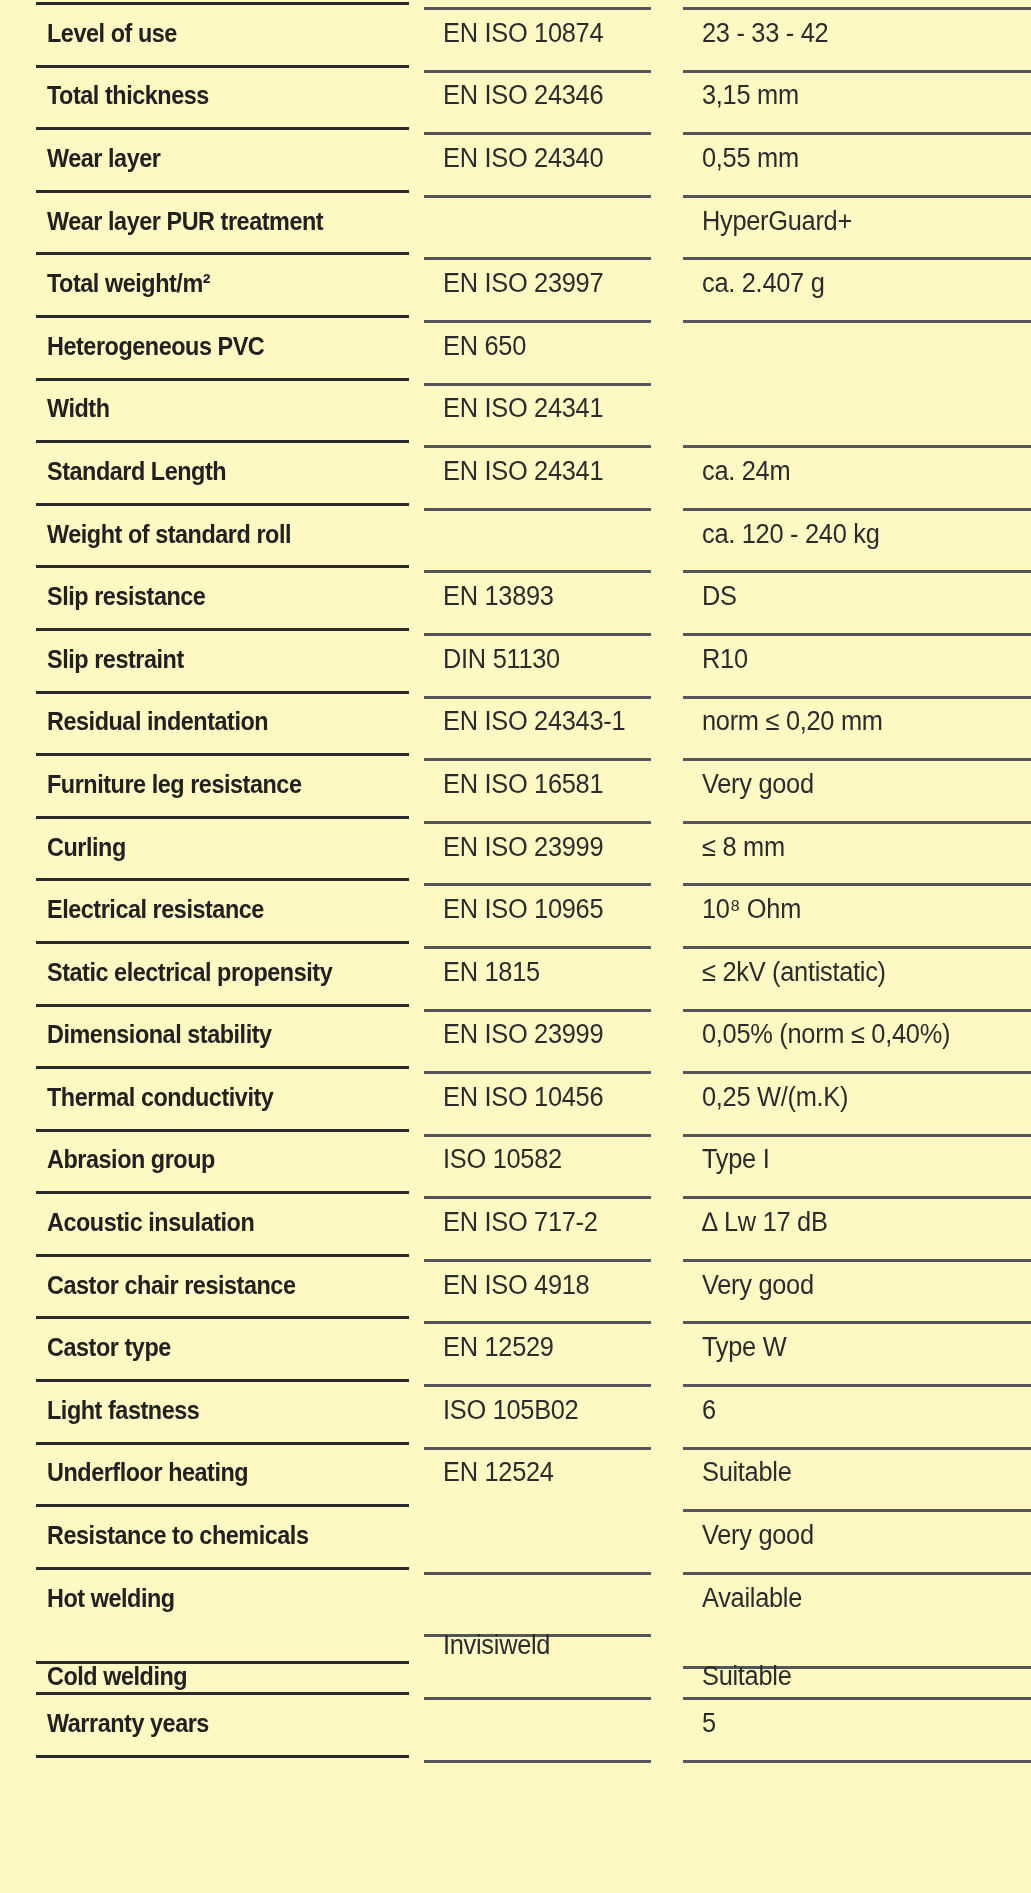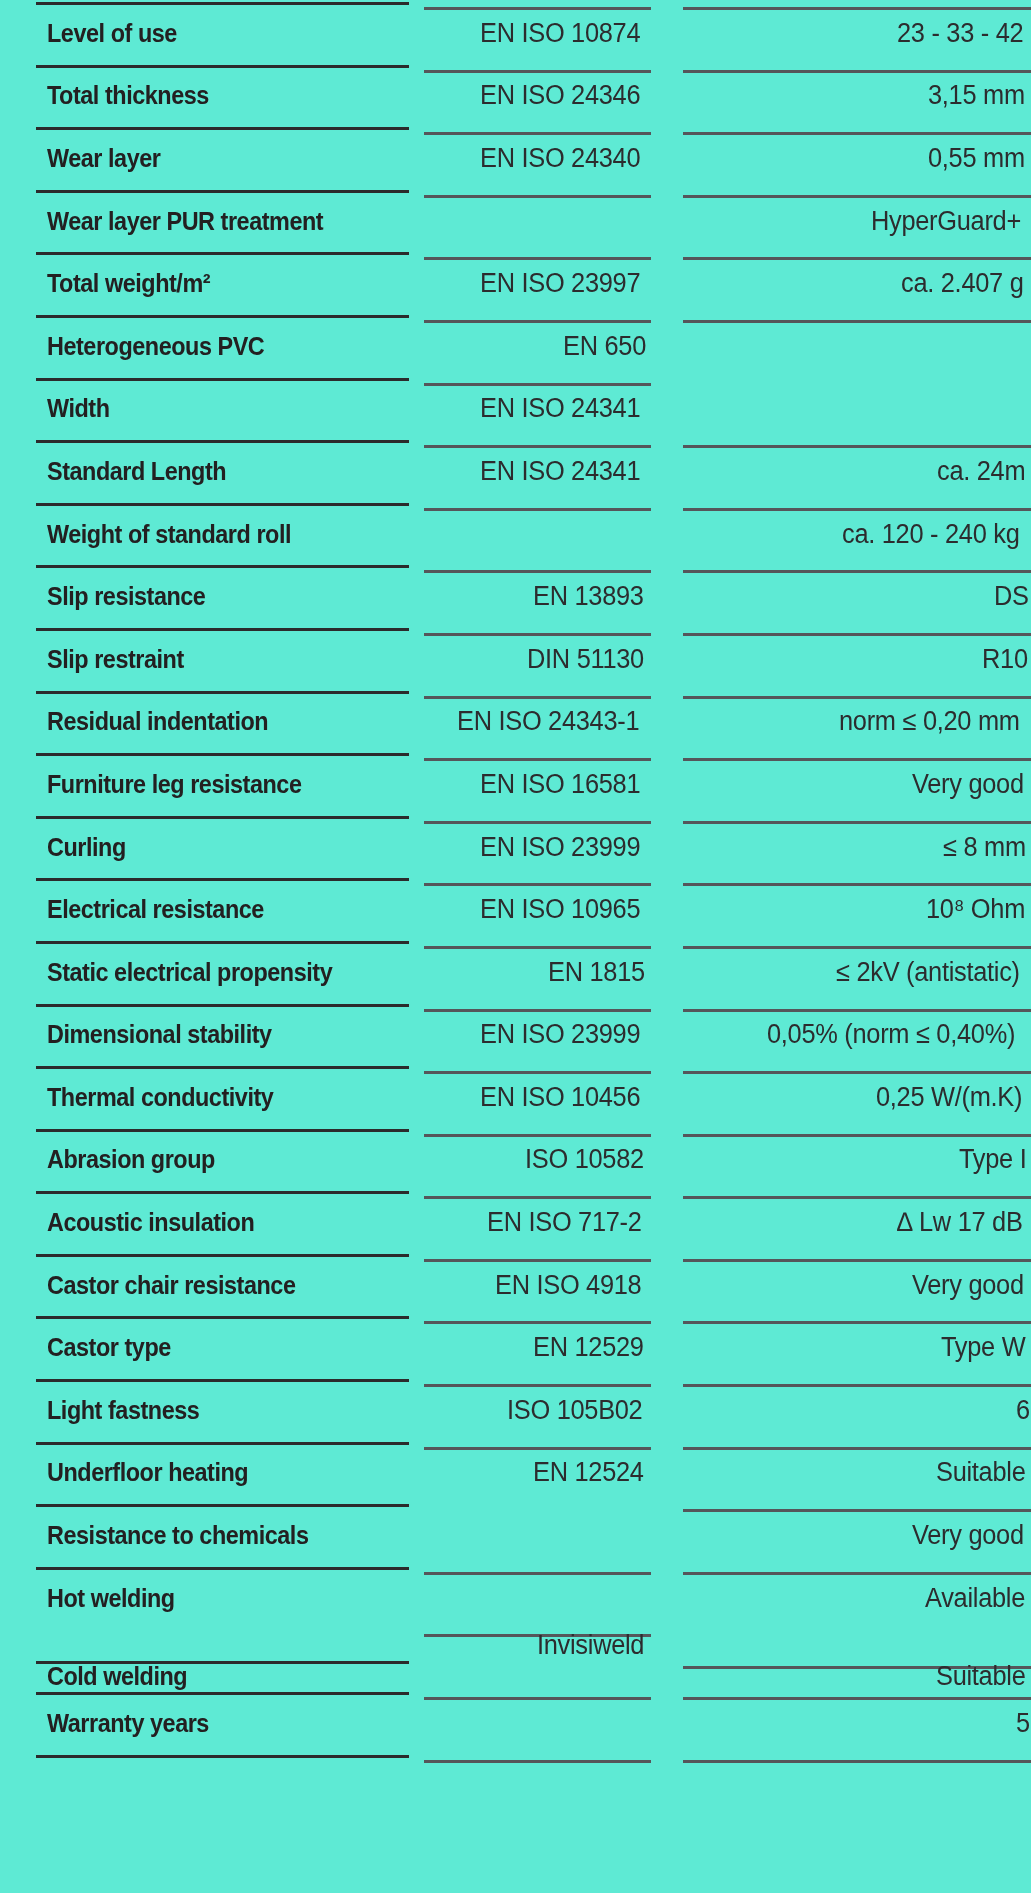--- a/index.html
+++ b/index.html
@@ -1,38 +1,38 @@
 <!DOCTYPE html>
 <html style="--rule1: #2b2b2c; --rule2: #55565a; --ink: #232021;"><head>
 <meta charset="utf-8">
 <style>
   html, body { margin: 0; padding: 0; background: #ffffff; }
   .sheet {
     position: relative;
     width: 1031px;
     height: 1893px;
-    background: #5eead4;
+    background: #fef9c3;
     box-sizing: border-box;
     padding-top: 4px;
     overflow: hidden;
     font-family: "Liberation Sans", sans-serif;
   }
   .trow {
     display: grid;
     grid-template-columns: 36px 373px 15px 227px 32px 348px;
     height: 62.6px;
   }
   .cell {
     position: relative;
     display: flex;
     align-items: center;
   }
   .c1 { grid-column: 2; padding-left: 11px; }
-  .c2 { grid-column: 4; padding-left: 19px; justify-content: flex-end; }
-  .c3 { grid-column: 6; padding-left: 19px; justify-content: flex-end; }
+  .c2 { grid-column: 4; padding-left: 19px; }
+  .c3 { grid-column: 6; padding-left: 19px; }
   
   .cell::before {
     content: "";
     position: absolute;
     left: 0; right: 0;
     height: 3px;
   }
   .c1::before { top: -2px; background: var(--rule1, #2b2b2c); }
   .c2::before, .c3::before { top: 3px; background: var(--rule2, #55565a); }
   

